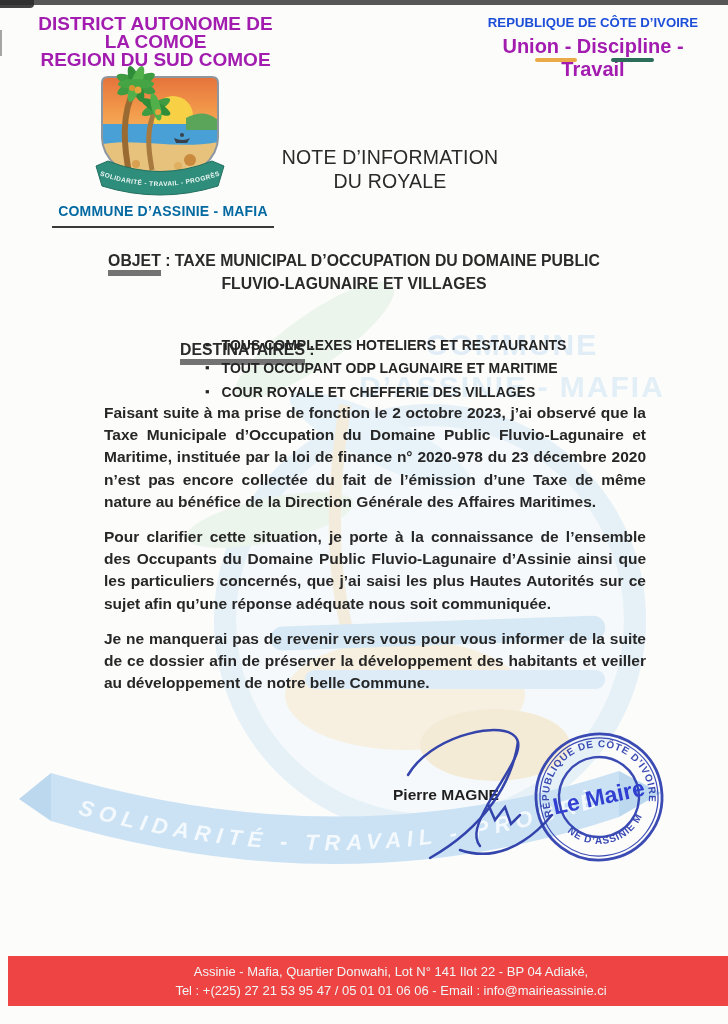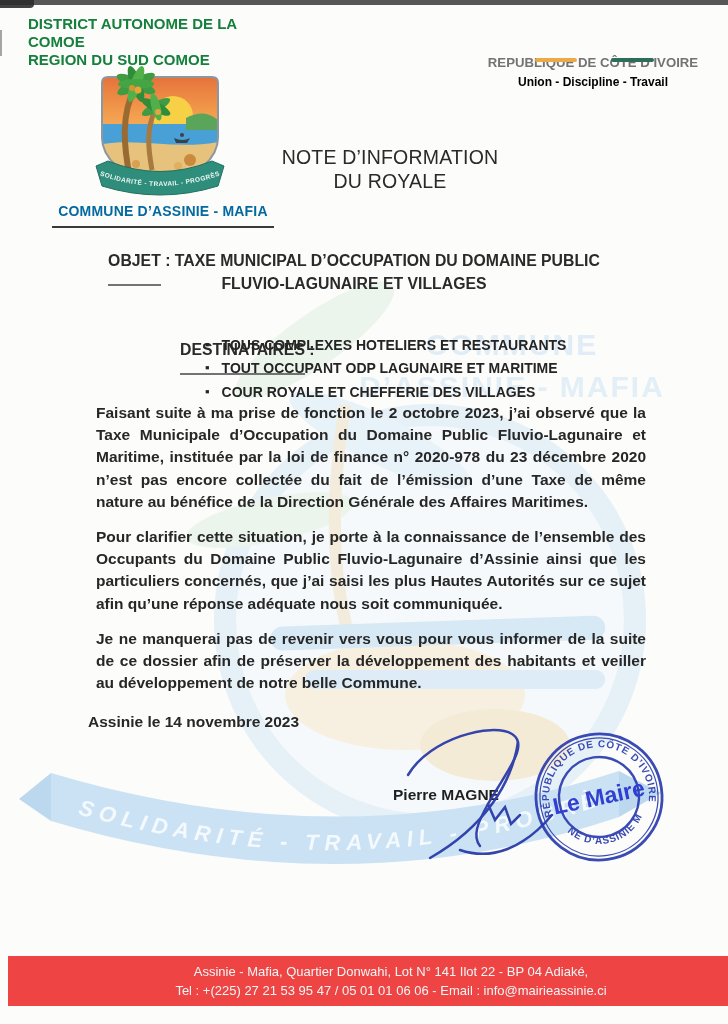--- a/index.html
+++ b/index.html
@@ -8,42 +8,42 @@
     background:#fcfcfb;overflow:hidden;
     font-family:"Liberation Sans","DejaVu Sans",sans-serif;
     color:#2b2b2b;
   }
   .abs{position:absolute;}
   
   .scan-top{left:0;top:0;width:728px;height:5px;background:#3a3a3a;opacity:.85;}
   .scan-top-blob{left:0;top:0;width:34px;height:8px;background:#2c2c2c;opacity:.9;border-radius:0 0 4px 0;}
   .scan-left{left:0;top:30px;width:2px;height:26px;background:#6b6b6b;opacity:.6;}
   
-  .hdr-left{left:28px;top:15px;width:255px;text-align:left;font-size:15px;font-weight:700;line-height:18px;color:#15803d;}
+  .hdr-left{left:28px;top:15px;width:255px;text-align:center;font-size:19px;font-weight:700;line-height:18px;color:#a21caf;}
   .hdr-right{left:468px;top:15px;width:250px;text-align:center;}
-  .hdr-right .l1{font-size:13.2px;font-weight:700;color:#737373;margin-top:40px;}
-  .hdr-right .motto{font-size:12px;font-weight:600;color:#000000;margin-top:5px;}
+  .hdr-right .l1{font-size:13.2px;font-weight:700;color:#1d4ed8;}
+  .hdr-right .motto{font-size:20px;font-weight:600;color:#a21caf;margin-top:5px;}
   .bar{height:4px;border-radius:2px;}
   .bar-orange{left:535px;top:58px;width:42px;background:#e9aa47;}
   .bar-green{left:611px;top:58px;width:43px;background:#2d6e5a;}
   .logo-wrap{left:78px;top:52px;width:162px;height:152px;}
   .commune{left:52px;top:203px;width:222px;text-align:center;font-size:14px;font-weight:700;letter-spacing:.2px;
     padding-bottom:7px;border-bottom:2px solid #3a3a3a;color:#0369a1;}
   
   .title{left:238px;top:145px;width:304px;text-align:center;font-size:19.5px;font-weight:400;line-height:24px;letter-spacing:.2px;color:#2a2a2a;}
   
   .objet{left:98px;top:249px;width:512px;text-align:center;font-size:15.8px;font-weight:700;line-height:23px;color:#2a2a2a;}
-  .u{border-bottom:2px solid #737373;padding-bottom:15px;}
+  .u{border-bottom:6px solid #737373;padding-bottom:1px;}
   
   .dest-label{left:180px;top:311px;font-size:15.8px;font-weight:700;color:#2a2a2a;margin-top:30px;}
   .dest-list{left:205px;top:334px;list-style:none;margin:0;padding:0;font-size:14px;font-weight:700;line-height:22.3px;color:#242424;}
   .dest-list li::before{content:"▪";font-size:13px;margin-right:12px;position:relative;top:-1px;}
   
   .doc-body{left:88px;top:402px;width:558px;font-size:15.5px;font-weight:600;line-height:22.2px;text-align:justify;color:#272727;z-index:2;}
-  .doc-body p{margin:0 0 13px 8px;}
+  .doc-body p{margin:0 0 13px 16px;}
   .dateline{margin-top:17px;font-weight:600;}
   .sig-name{left:393px;top:786px;font-size:15.5px;font-weight:700;color:#1f1f1f;z-index:2;}
   
   .watermark{left:15px;top:225px;z-index:0;pointer-events:none;}
   .signature{left:400px;top:720px;z-index:4;pointer-events:none;}
   .stamp{left:518px;top:716px;z-index:3;pointer-events:none;}
   .content{z-index:2;}
   
   .footer{left:8px;top:956px;width:712px;height:50px;background:#ef4444;color:#f0f5f5;
     display:flex;flex-direction:column;align-items:center;justify-content:center;
@@ -169,21 +169,20 @@
   <ul class="abs dest-list content">
     <li><span>TOUS COMPLEXES HOTELIERS ET RESTAURANTS</span></li>
     <li><span>TOUT OCCUPANT ODP LAGUNAIRE ET MARITIME</span></li>
     <li><span>COUR ROYALE ET CHEFFERIE DES VILLAGES</span></li>
   </ul>
 
   <div class="abs doc-body">
     <p>Faisant suite à ma prise de fonction le 2 octobre 2023, j’ai observé que la Taxe Municipale d’Occupation du Domaine Public Fluvio-Lagunaire et Maritime, instituée par la loi de finance n° 2020-978 du 23 décembre 2020 n’est pas encore collectée du fait de l’émission d’une Taxe de même nature au bénéfice de la Direction Générale des Affaires Maritimes.</p>
     <p>Pour clarifier cette situation, je porte à la connaissance de l’ensemble des Occupants du Domaine Public Fluvio-Lagunaire d’Assinie ainsi que les particuliers concernés, que j’ai saisi les plus Hautes Autorités sur ce sujet afin qu’une réponse adéquate nous soit communiquée.</p>
     <p>Je ne manquerai pas de revenir vers vous pour vous informer de la suite de ce dossier afin de préserver la développement des habitants et veiller au développement de notre belle Commune.</p>
-    <div class="dateline">Assinie le 14 novembre 2023</div>
   </div>
 
   <div class="abs sig-name">Pierre MAGNE</div>
 
   <svg class="abs signature" width="185" height="150" viewBox="0 0 185 150">
     <g stroke="#2a3ba8" stroke-width="2.5" fill="none" stroke-linecap="round" opacity="0.95">
       <path d="M 8,55 C 30,18 92,2 112,14 C 130,25 106,52 88,84 C 78,102 72,116 80,126"></path>
       <path d="M 88,84 l 7,16 l 10,-13 l 6,17 l 9,-9"></path>
       <path d="M 118,22 C 112,62 86,106 30,138"></path>
       <path d="M 60,130 C 92,141 124,128 152,95"></path>

